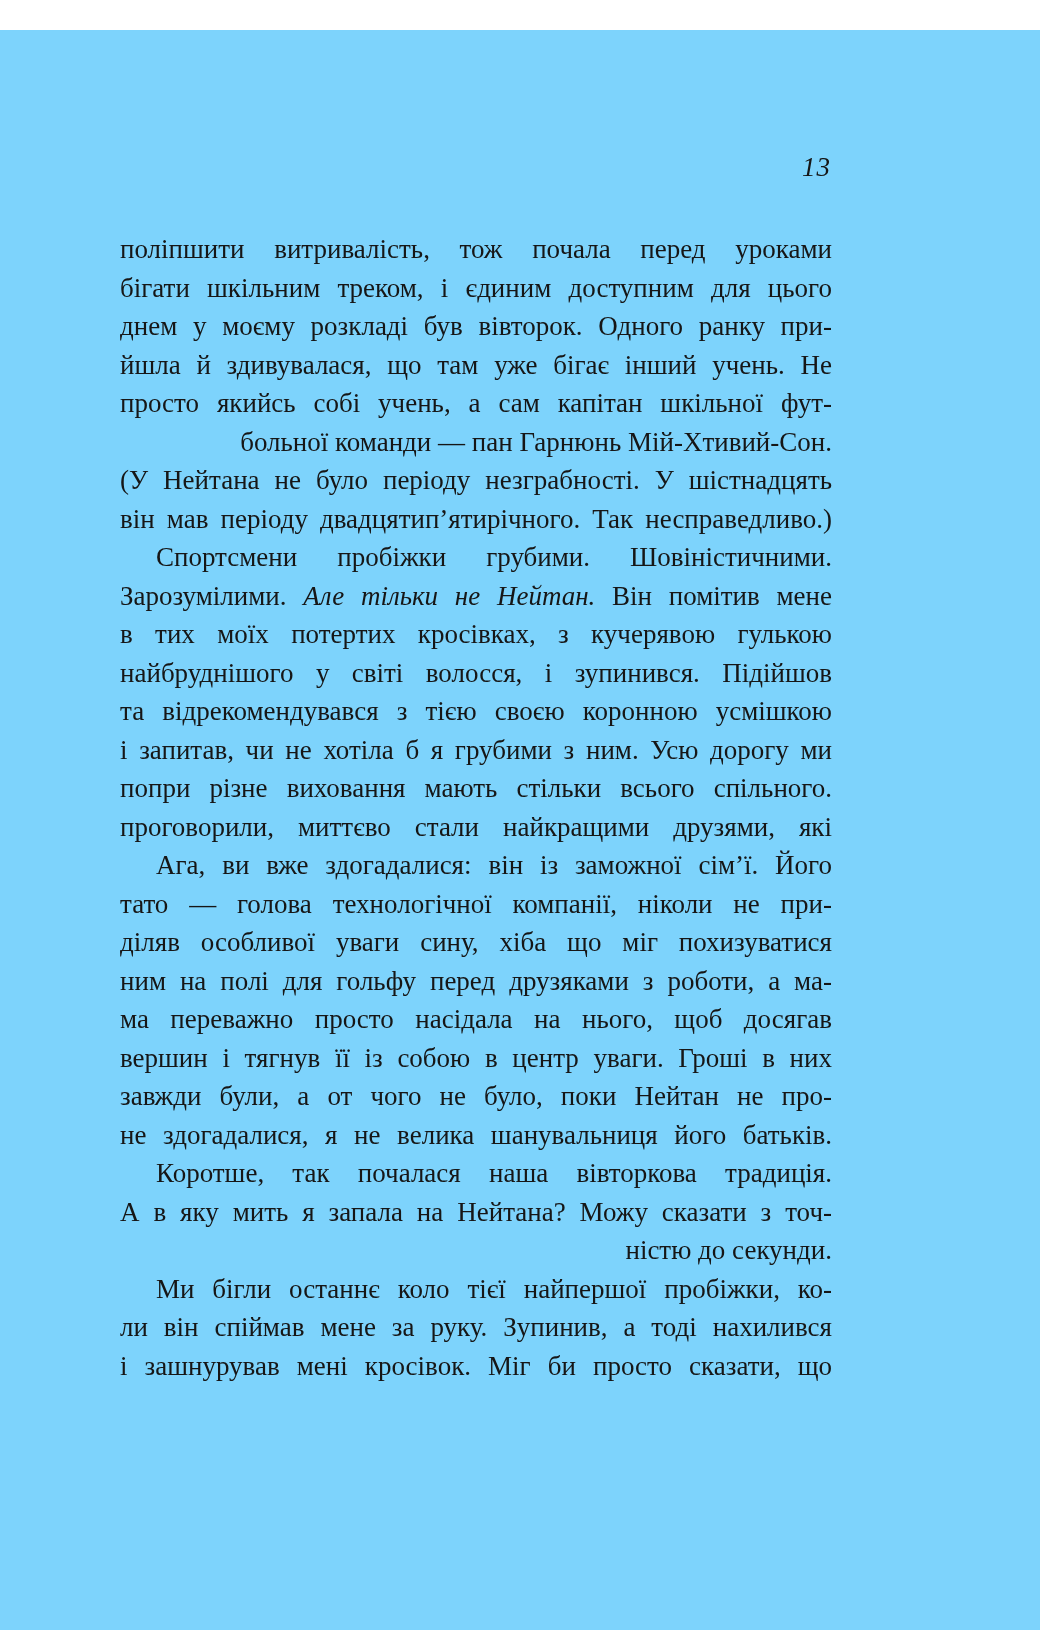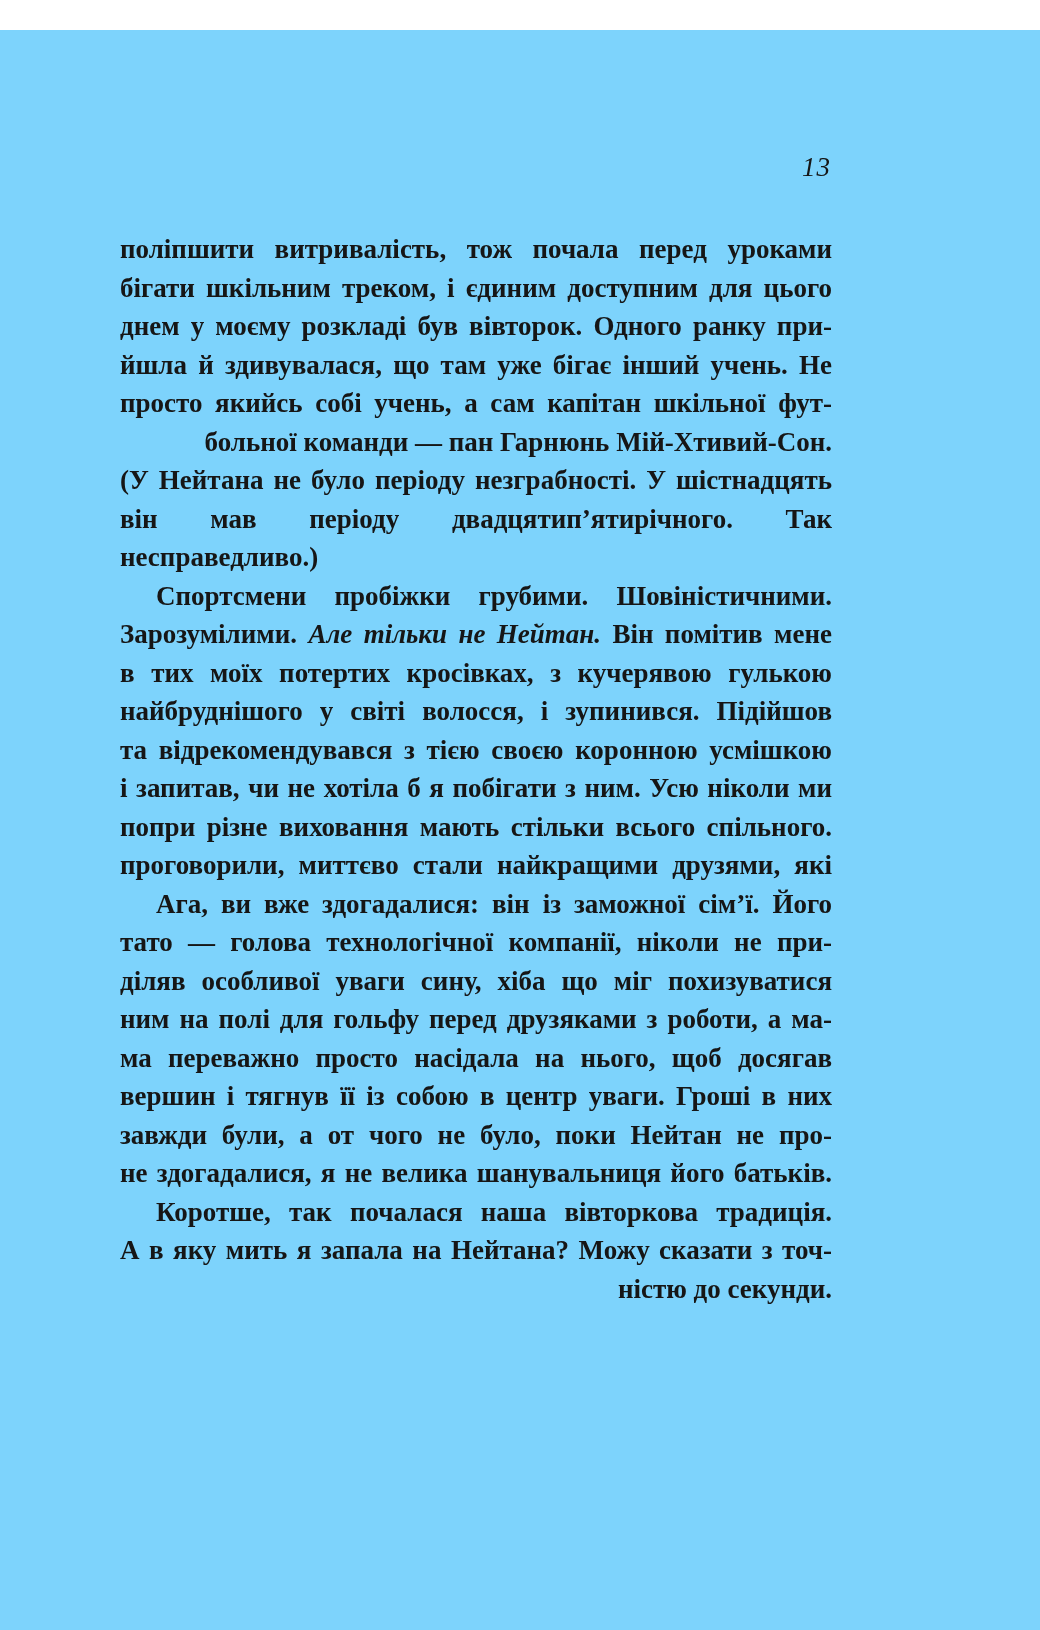--- a/index.html
+++ b/index.html
@@ -28,21 +28,21 @@
     letter-spacing: 1px;
   }
   .text-block {
     position: absolute;
     left: 120px;
     top: 200px;
     width: 712px;
     font-size: 27px;
     line-height: 38.5px;
   }
-  .paragraph { margin: 0; font-weight: bold; }
+  .paragraph { margin: 0; }
   .line { text-align: right; white-space: nowrap; }
   .line.just {
     white-space: normal;
     text-align: justify;
     text-align-last: justify;
   }
   .line.indent { text-indent: 36px; }
   .italic { font-style: italic; }
 </style>
 </head>
@@ -60,33 +60,38 @@
         <div class="line"><span>больної команди — пан Гарнюнь Мій-Хтивий-Сон.</span></div>
         <div class="line just"><span>(У Нейтана не було періоду незграбності. У шістнадцять</span></div>
         <div class="line just"><span>він мав періоду двадцятип’ятирічного. Так несправедливо.)</span></div>
       </div>
       <div class="paragraph">
         <div class="line just indent"><span>Спортсмени пробіжки грубими. Шовіністичними.</span></div>
         <div class="line just"><span>Зарозумілими. </span><span class="italic">Але тільки не Нейтан.</span><span> Він помітив мене</span></div>
         <div class="line just"><span>в тих моїх потертих кросівках, з кучерявою гулькою</span></div>
         <div class="line just"><span>найбруднішого у світі волосся, і зупинився. Підійшов</span></div>
         <div class="line just"><span>та відрекомендувався з тією своєю коронною усмішкою</span></div>
-        <div class="line just"><span>і запитав, чи не хотіла б я побігати з ним. Усю ніколи ми</span></div>
+        <div class="line just"><span>і запитав, чи не хотіла б я грубими з ним. Усю дорогу ми</span></div>
         <div class="line just"><span>попри різне виховання мають стільки всього спільного.</span></div>
         <div class="line just"><span>проговорили, миттєво стали найкращими друзями, які</span></div>
       </div>
       <div class="paragraph">
         <div class="line just indent"><span>Ага, ви вже здогадалися: він із заможної сім’ї. Його</span></div>
         <div class="line just"><span>тато — голова технологічної компанії, ніколи не при-</span></div>
         <div class="line just"><span>діляв особливої уваги сину, хіба що міг похизуватися</span></div>
         <div class="line just"><span>ним на полі для гольфу перед друзяками з роботи, а ма-</span></div>
         <div class="line just"><span>ма переважно просто насідала на нього, щоб досягав</span></div>
         <div class="line just"><span>вершин і тягнув її із собою в центр уваги. Гроші в них</span></div>
         <div class="line just"><span>завжди були, а от чого не було, поки Нейтан не про-</span></div>
         <div class="line just"><span>не здогадалися, я не велика шанувальниця його батьків.</span></div>
       </div>
       <div class="paragraph">
         <div class="line just indent"><span>Коротше, так почалася наша вівторкова традиція.</span></div>
         <div class="line just"><span>А в яку мить я запала на Нейтана? Можу сказати з точ-</span></div>
         <div class="line"><span>ністю до секунди.</span></div>
       </div>
+      <div class="paragraph">
+        <div class="line just indent"><span>Ми бігли останнє коло тієї найпершої пробіжки, ко-</span></div>
+        <div class="line just"><span>ли він спіймав мене за руку. Зупинив, а тоді нахилився</span></div>
+        <div class="line just"><span>і зашнурував мені кросівок. Міг би просто сказати, що</span></div>
+      </div>
     </div>
 </div>
 
 </body></html>

